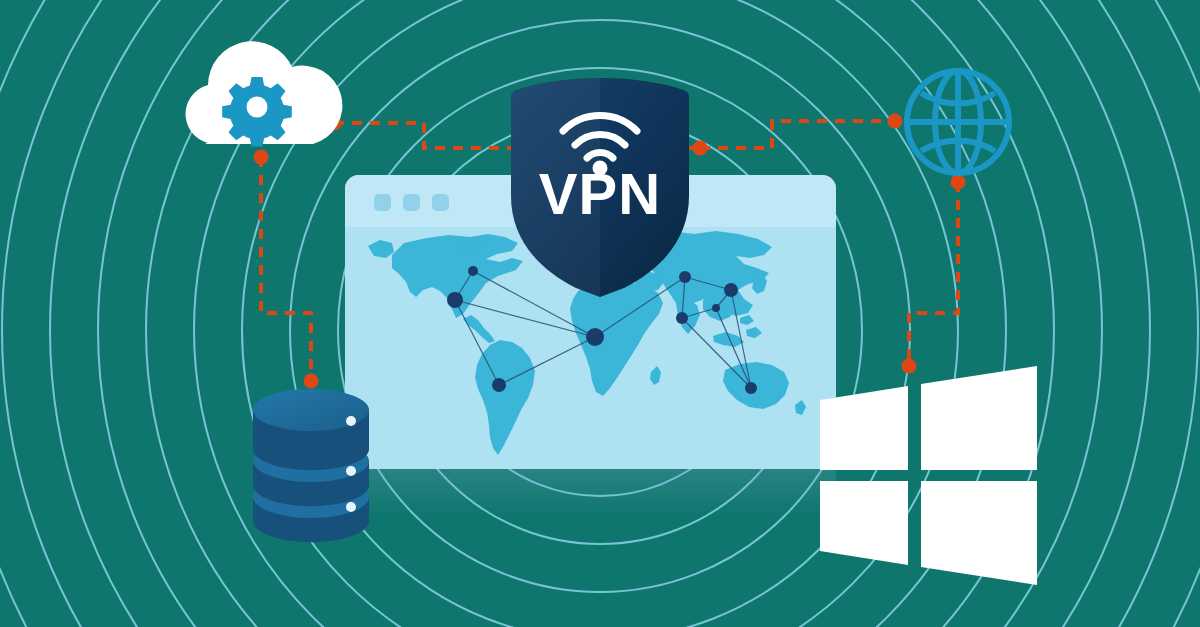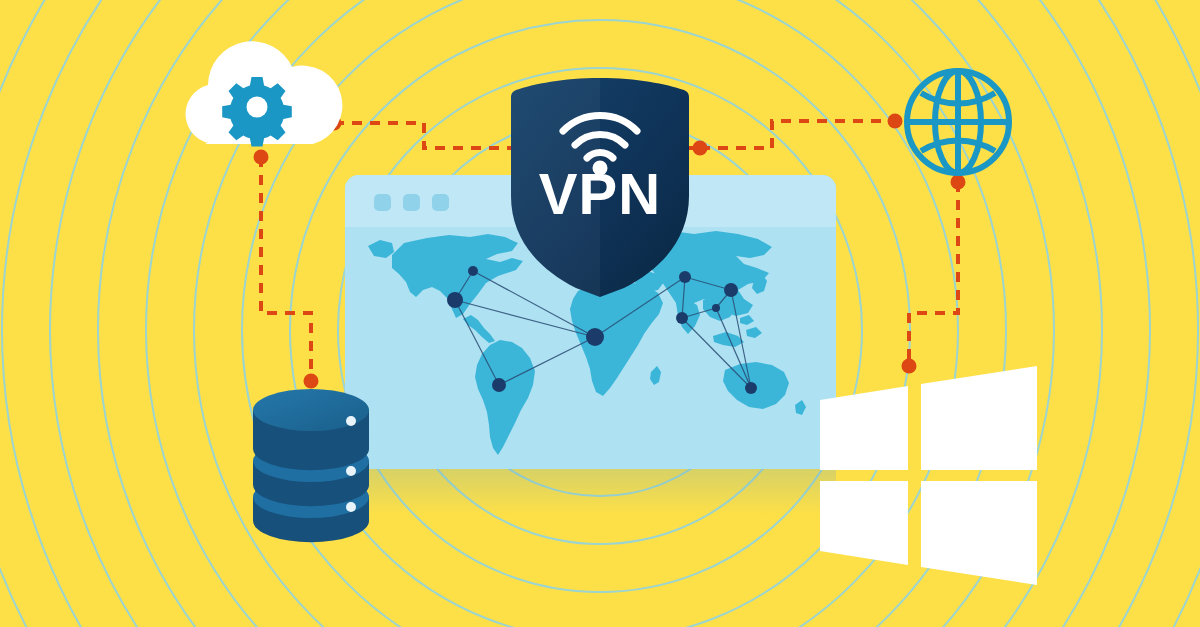--- a/index.html
+++ b/index.html
@@ -5,21 +5,21 @@
 <style>
   * { margin:0; padding:0; box-sizing:border-box; }
   html, body {
     width:1200px; height:627px;
     font-family:"Liberation Sans", sans-serif;
     overflow:hidden;
   }
   #scene {
     position:relative;
     width:1200px; height:627px;
-    background:#fde047;
+    background:#0f766e;
     overflow:hidden;
   }
   #scene svg.layer {
     position:absolute; top:0; left:0;
     width:1200px; height:627px;
     display:block;
   }
   #bg-arcs   { z-index:1; }
   #browser   { z-index:2; }
   #connectors{ z-index:3; }

